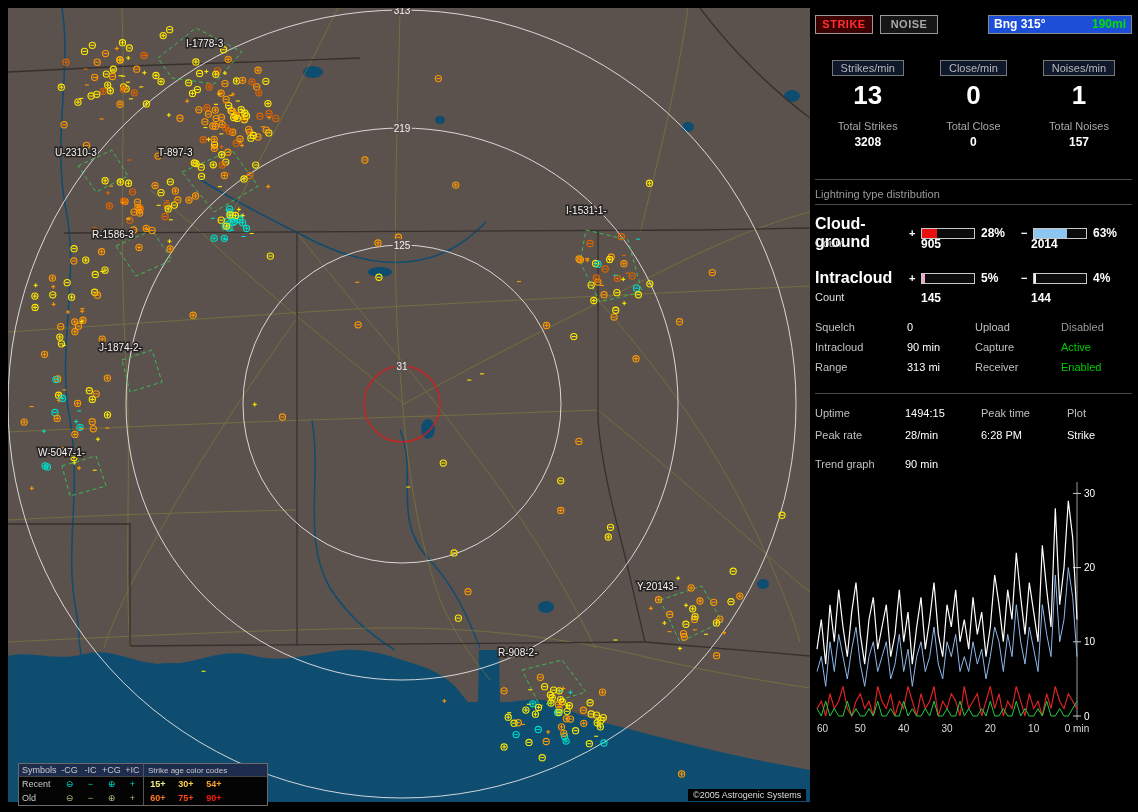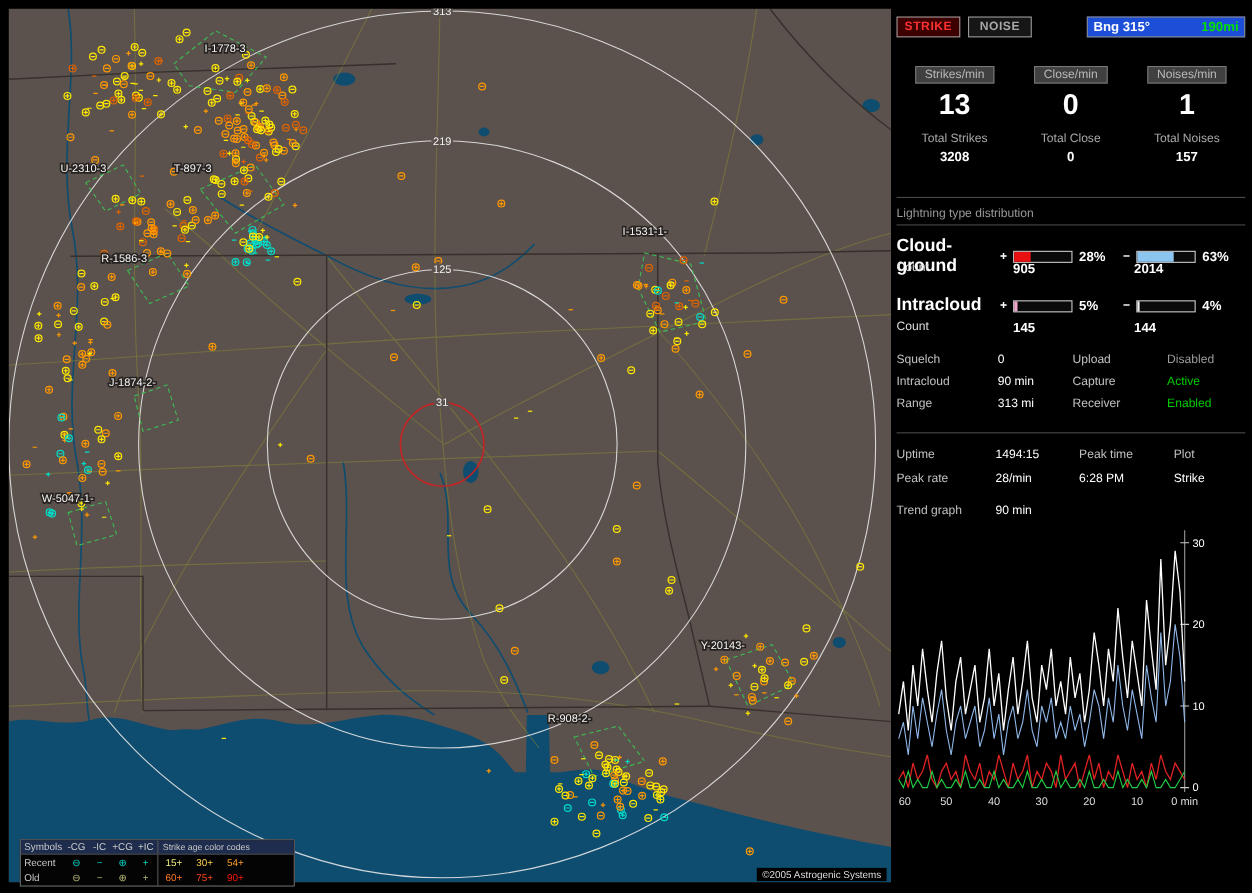--- a/index.html
+++ b/index.html
@@ -13,21 +13,21 @@
 
 
 #legend{position:absolute;left:10px;top:755px;width:250px;background:#040404;
   border:1px solid #6a6a6a;font-size:9px;color:#c8c8c8;z-index:5}
 .lg-head{display:flex;background:#1e2c4e;border-bottom:1px solid #444;height:13px;line-height:13px}
 .lg-row{display:flex;height:14px;line-height:14px}
 .lg-c0{width:40px;padding-left:3px}
 .lg-c{width:21px;text-align:center}
 .lg-age-title{flex:1;border-left:1px solid #555;padding-left:4px;font-size:8px}
 .lg-ages{flex:1;border-left:1px solid #555;display:flex}
-.lg-age{width:28px;text-align:center;font-weight:normal}
+.lg-age{width:28px;text-align:center;font-weight:bold}
 
 #map-copyright{position:absolute;left:688px;top:789px;background:#000;color:#ddd;
   font-size:9px;padding:1px 5px;z-index:6}
 
 
 #panel{position:absolute;left:815px;top:8px;width:317px;height:796px;font-size:11px}
 .rp-hr{border:none;border-top:1px solid #4a4a4a;margin:0}
 
 .hdr{display:flex;align-items:center;margin-top:6px;height:20px}
 .btn{width:58px;height:19px;line-height:17px;text-align:center;border:1px solid #999;
@@ -35,21 +35,21 @@
 .btn.strike{background:#3c0000;color:#ff3030}
 .btn.noise{background:#161616;color:#a8a8a8}
 .spacer{flex:1}
 .bearing{width:144px;height:19px;border:1px solid #888;background:#1d4ed8;display:flex;
   align-items:center;justify-content:space-between;padding:0 5px;font-weight:bold;font-size:12px}
 .bearing .b-label{color:#fff}
 .bearing .b-range{color:#00e000}
 
 .stats{display:flex;margin-top:26px}
 .stat-col{width:105.6px;text-align:center}
-.stat-btn{display:inline-block;padding:1px 8px;border:1px solid #777;background:#404040;
+.stat-btn{display:inline-block;padding:1px 8px;border:1px solid #777;background:#0f172a;
   color:#b8b8b8;font-size:11px;cursor:pointer}
 .stat-val{margin-top:4px;font-size:26px;font-weight:bold;color:#fff;height:32px}
 .stat-total-label{margin-top:8px;color:#a8a8a8;font-size:11px}
 .stat-total-value{margin-top:3px;color:#fff;font-size:12px;font-weight:bold}
 
 .dist-title{margin-top:8px;color:#999;font-size:11px;padding-bottom:4px}
 .dist-grid{display:grid;grid-template-columns:94px 12px 56px 44px 12px 56px auto;
   align-items:center;margin-top:10px;height:15px}
 .dist-label{color:#fff;font-weight:bold;font-size:16px}
 .sign{color:#fff;font-weight:bold}

